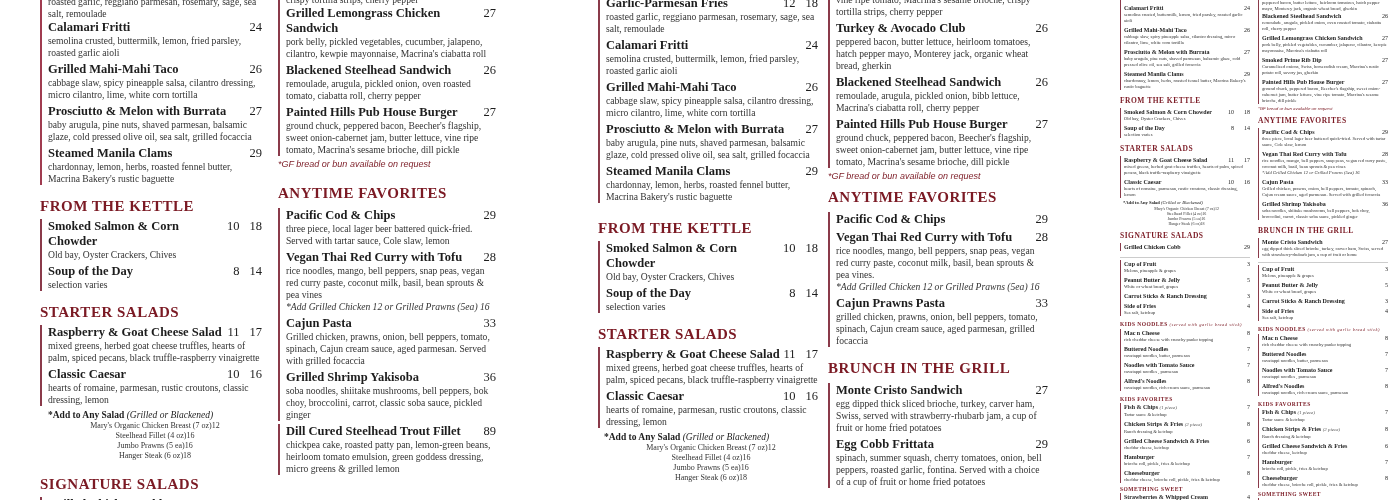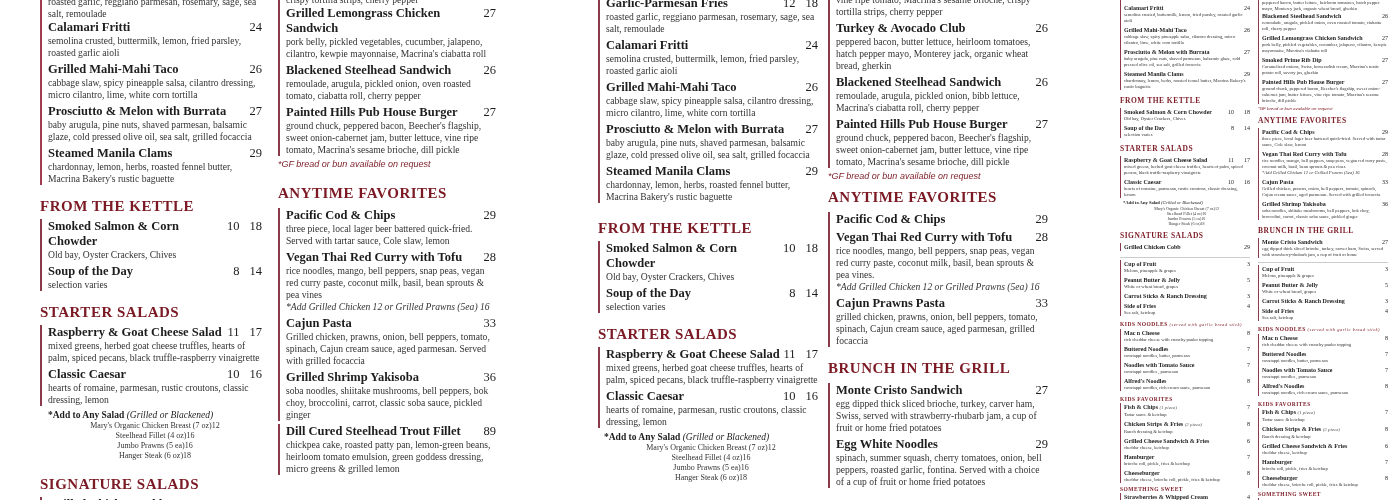--- a/index.html
+++ b/index.html
@@ -441,21 +441,21 @@
         <div class="item">
           <span class="iname"><span>Monte Cristo Sandwich</span></span>
           <span class="prices">
             <span>27</span>
           </span>
         </div>
         <div class="desc">egg dipped thick sliced brioche, turkey, carver ham, Swiss, served with strawberry-rhubarb jam, a cup of fruit or home fried potatoes</div>
       </div>
       <div class="item-wrap">
         <div class="item">
-          <span class="iname"><span>Egg White Noodles</span></span>
+          <span class="iname"><span>Egg Cobb Frittata</span></span>
           <span class="prices">
             <span>29</span>
           </span>
         </div>
         <div class="desc">spinach, summer squash, cherry tomatoes, onion, bell peppers, roasted garlic, fontina. Served with a choice of a cup of fruit or home fried potatoes</div>
       </div>
     </div>
 </div>
 
 <div class="col small" style="left:1120px;width:130px;top:0">

